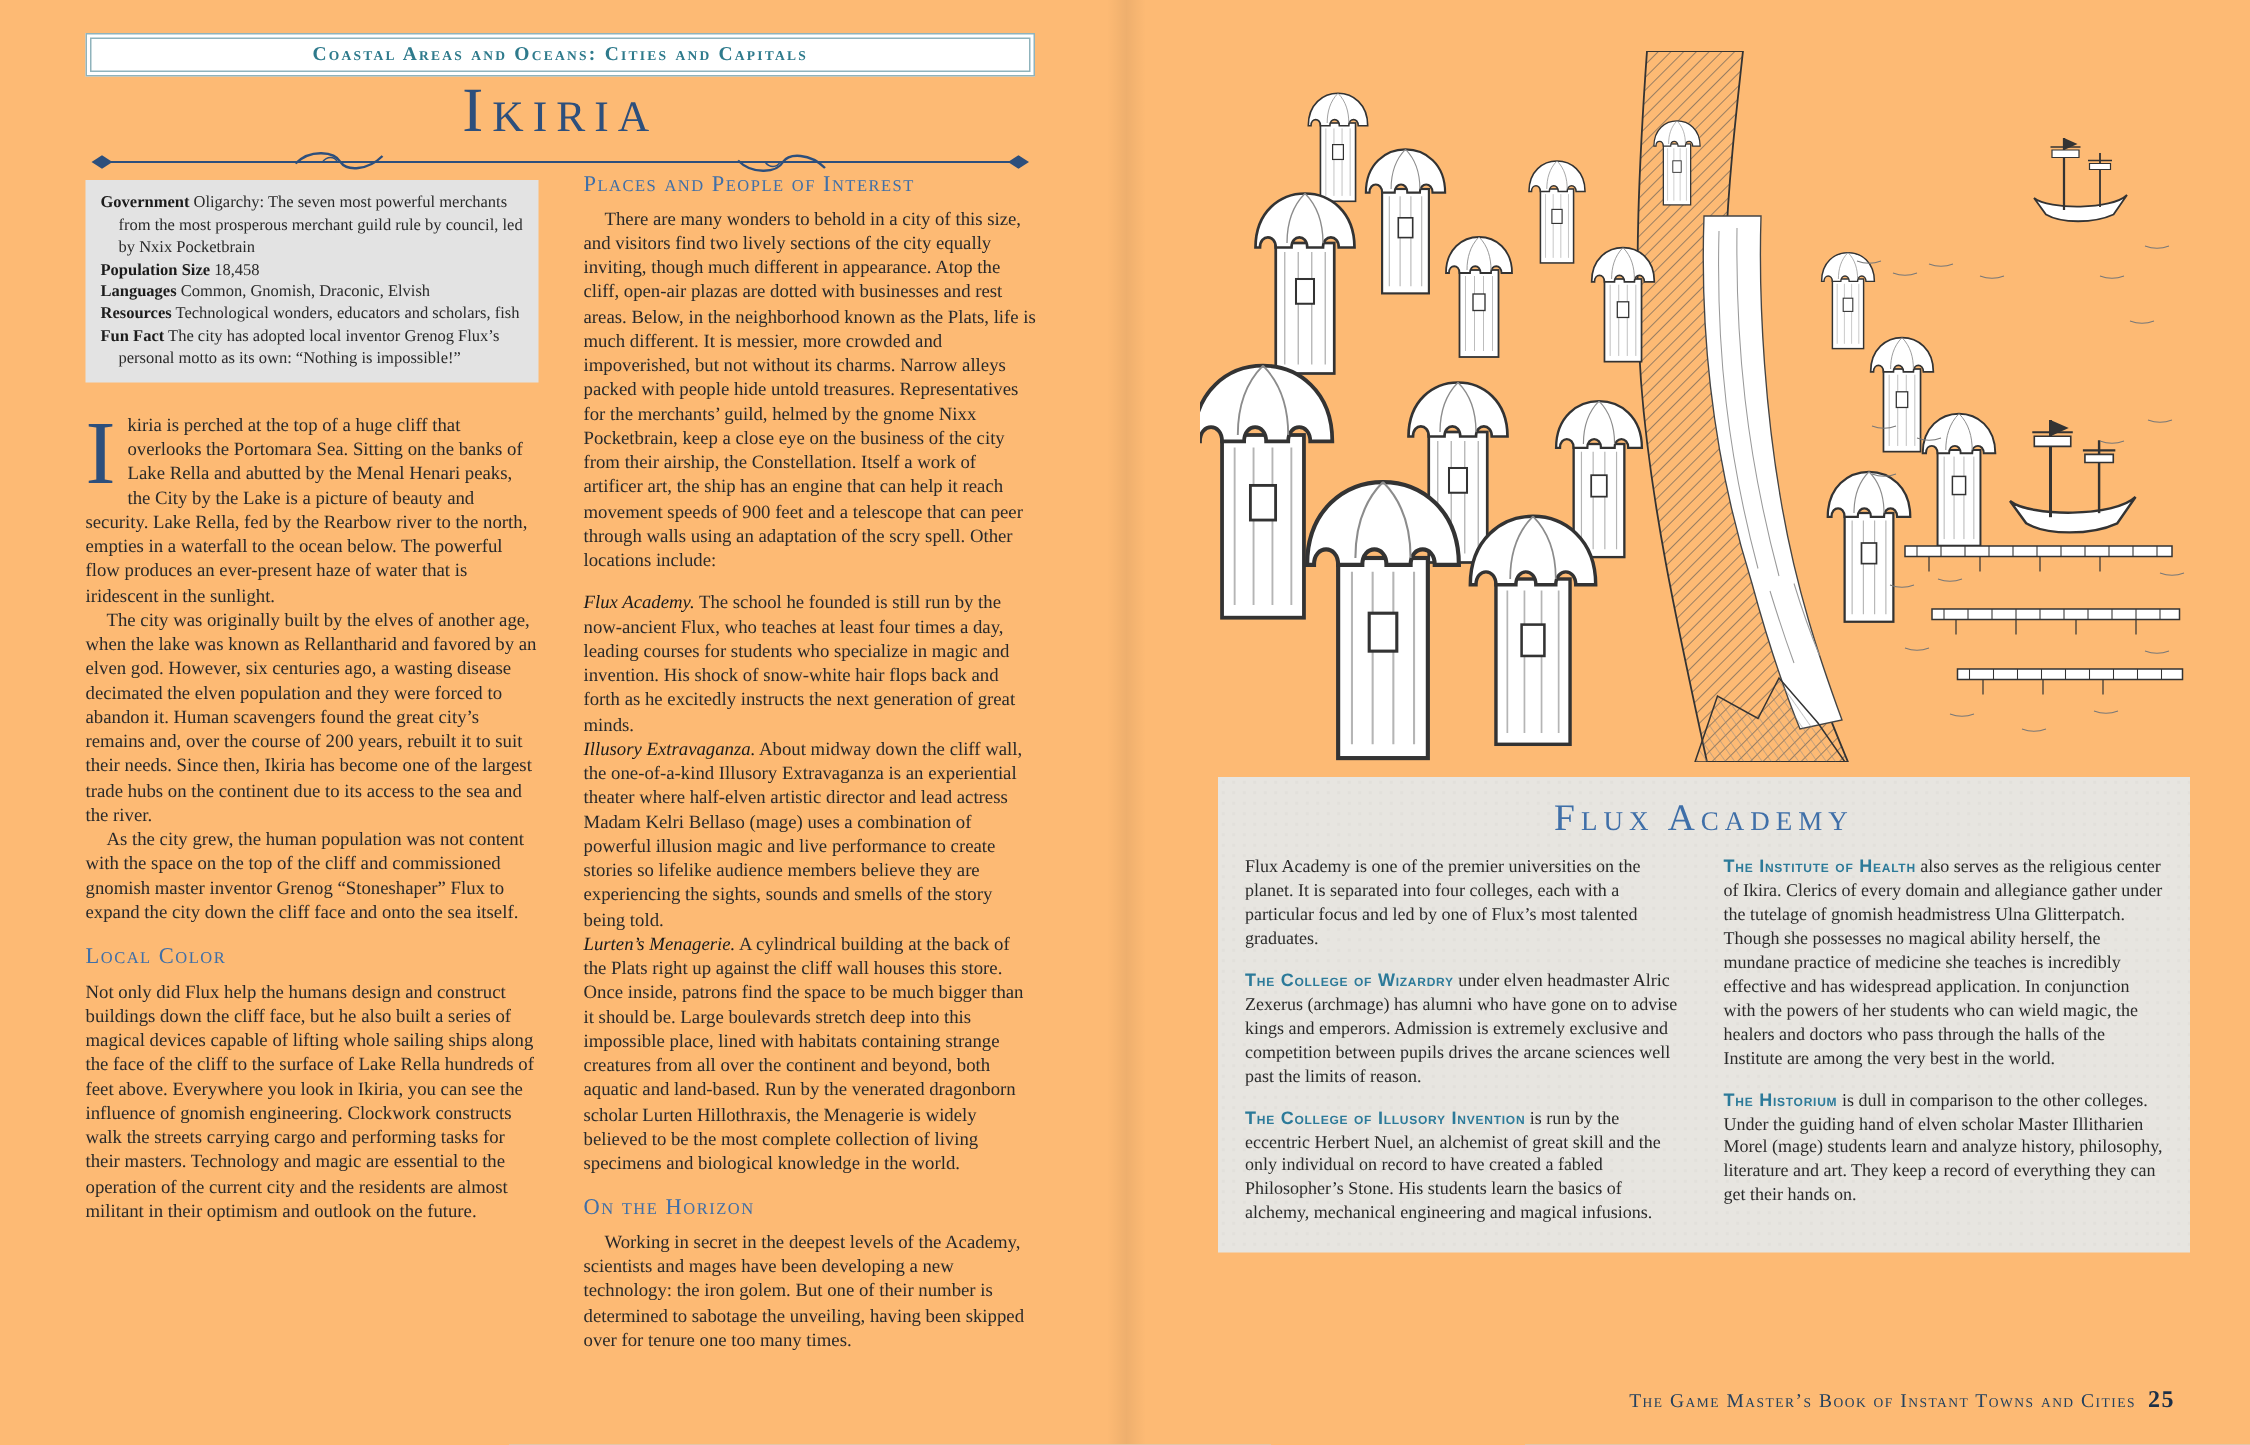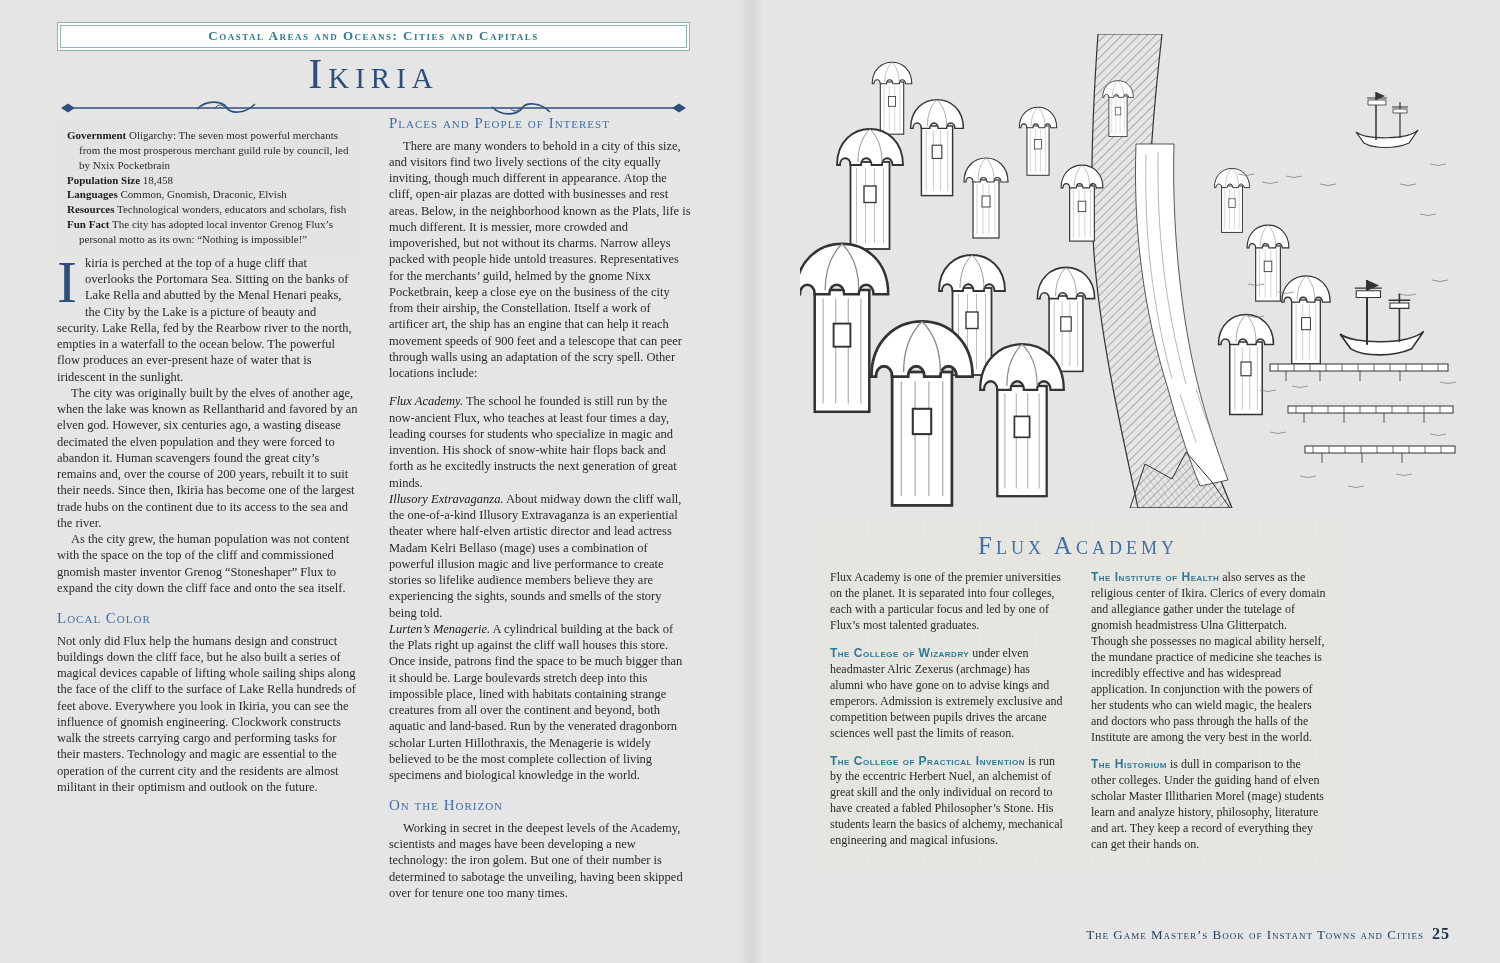--- a/index.html
+++ b/index.html
@@ -1,19 +1,19 @@
 <!DOCTYPE html>
 <html><head>
 <meta charset="utf-8">
 <style>
   * { margin:0; padding:0; box-sizing:border-box; }
   html,body { background:#cfcfcf; }
   .page {
     position:relative; width:1500px; height:963px; margin:0 auto;
-    background:#e5e5e5; overflow:hidden;
+    background:#fdba74; overflow:hidden;
     font-family:"Liberation Serif", serif; color:#2a2a2a;
   }
   .gutter {
     position:absolute; left:738px; top:0; width:26px; height:100%;
     background:linear-gradient(90deg, rgba(0,0,0,0) 0%, rgba(0,0,0,0.06) 50%, rgba(0,0,0,0) 100%);
     pointer-events:none;
   }
   
   .header-box { position:absolute; left:57px; top:22px; width:633px; border:1px solid #8fb3bc; padding:2px; background:#fff; }
   .header-inner {
@@ -25,21 +25,21 @@
   .title {
     position:absolute; left:57px; top:50px; width:633px; text-align:center;
     font-variant:small-caps; font-weight:normal; font-size:42px; letter-spacing:6px;
     color:#2d4f7c;
   }
   .divider { position:absolute; left:57px; top:99px; }
   
   .col { position:absolute; font-size:12.5px; line-height:1.3; }
   .col1 { left:57px; top:120px; width:302px; }
   .col2 { left:389px; top:114px; width:302px; }
-  .statblock { background:#e3e3e3; padding:8px 10px; font-size:11px; line-height:1.35; margin-bottom:0; }
+  .statblock { background:#e3e3e3; padding:8px 10px; font-size:11px; line-height:1.35; margin-bottom:20px; }
   .stat-row { padding-left:12px; text-indent:-12px; }
   .stat-row b { color:#1c1c1c; }
   .dropcap {
     float:left; font-size:60px; line-height:46px; padding:4px 8px 0 0;
     color:#2d4f7c; font-weight:normal;
   }
   .col p { margin:0; }
   p.ind { text-indent:14px; }
   h2.sec {
     font-variant:small-caps; font-weight:normal; font-size:15px; letter-spacing:1px;
@@ -47,21 +47,21 @@
   }
   .col2 h2.sec:first-child { margin-top:0; }
   .entries { margin-top:12px; }
   .entry { margin:0 0 13px 18px; }
   .entry-title { font-weight:normal; font-style:italic; color:#1a1a1a; }
   
   .illustration { position:absolute; left:800px; top:34px; width:660px; height:474px; }
   .illustration svg { width:100%; height:100%; }
   
   .flux-box {
-    position:absolute; left:812px; top:518px; width:532px;
+    position:absolute; left:812px; top:518px; width:648px;
     background:#e7e5e0; padding:14px 18px 18px 18px;
     background-image:radial-gradient(rgba(0,0,0,0.025) 1px, transparent 1px);
     background-size:7px 7px;
   }
   .flux-title {
     text-align:center; font-variant:small-caps; font-weight:normal;
     font-size:25px; letter-spacing:4px; color:#3f6fa8; margin-bottom:10px;
   }
   .flux-cols { display:flex; gap:26px; }
   .flux-col { flex:1; font-size:12px; line-height:1.33; }
@@ -206,21 +206,21 @@
       </g>
     </svg>
   </div>
 
   <div class="flux-box">
     <h2 class="flux-title">Flux Academy</h2>
     <div class="flux-cols">
       <div class="flux-col">
         <p>Flux Academy is one of the premier universities on the planet. It is separated into four colleges, each with a particular focus and led by one of Flux’s most talented graduates.</p>
         <p><span class="subhead">The College of Wizardry</span> <span>under elven headmaster Alric Zexerus (archmage) has alumni who have gone on to advise kings and emperors. Admission is extremely exclusive and competition between pupils drives the arcane sciences well past the limits of reason.</span></p>
-        <p><span class="subhead">The College of Practical Invention</span> <span>is run by the eccentric Herbert Nuel, an alchemist of great skill and the only individual on record to have created a fabled Philosopher’s Stone. His students learn the basics of alchemy, mechanical engineering and magical infusions.</span></p>
+        <p><span class="subhead">The College of Illusory Invention</span> <span>is run by the eccentric Herbert Nuel, an alchemist of great skill and the only individual on record to have created a fabled Philosopher’s Stone. His students learn the basics of alchemy, mechanical engineering and magical infusions.</span></p>
       </div>
       <div class="flux-col">
         <p><span class="subhead">The Institute of Health</span> <span>also serves as the religious center of Ikira. Clerics of every domain and allegiance gather under the tutelage of gnomish headmistress Ulna Glitterpatch. Though she possesses no magical ability herself, the mundane practice of medicine she teaches is incredibly effective and has widespread application. In conjunction with the powers of her students who can wield magic, the healers and doctors who pass through the halls of the Institute are among the very best in the world.</span></p>
         <p><span class="subhead">The Historium</span> <span>is dull in comparison to the other colleges. Under the guiding hand of elven scholar Master Illitharien Morel (mage) students learn and analyze history, philosophy, literature and art. They keep a record of everything they can get their hands on.</span></p>
       </div>
     </div>
   </div>
 
   <div class="footer">
     <span>The Game Master’s Book of Instant Towns and Cities</span><b class="pagenum">25</b>

